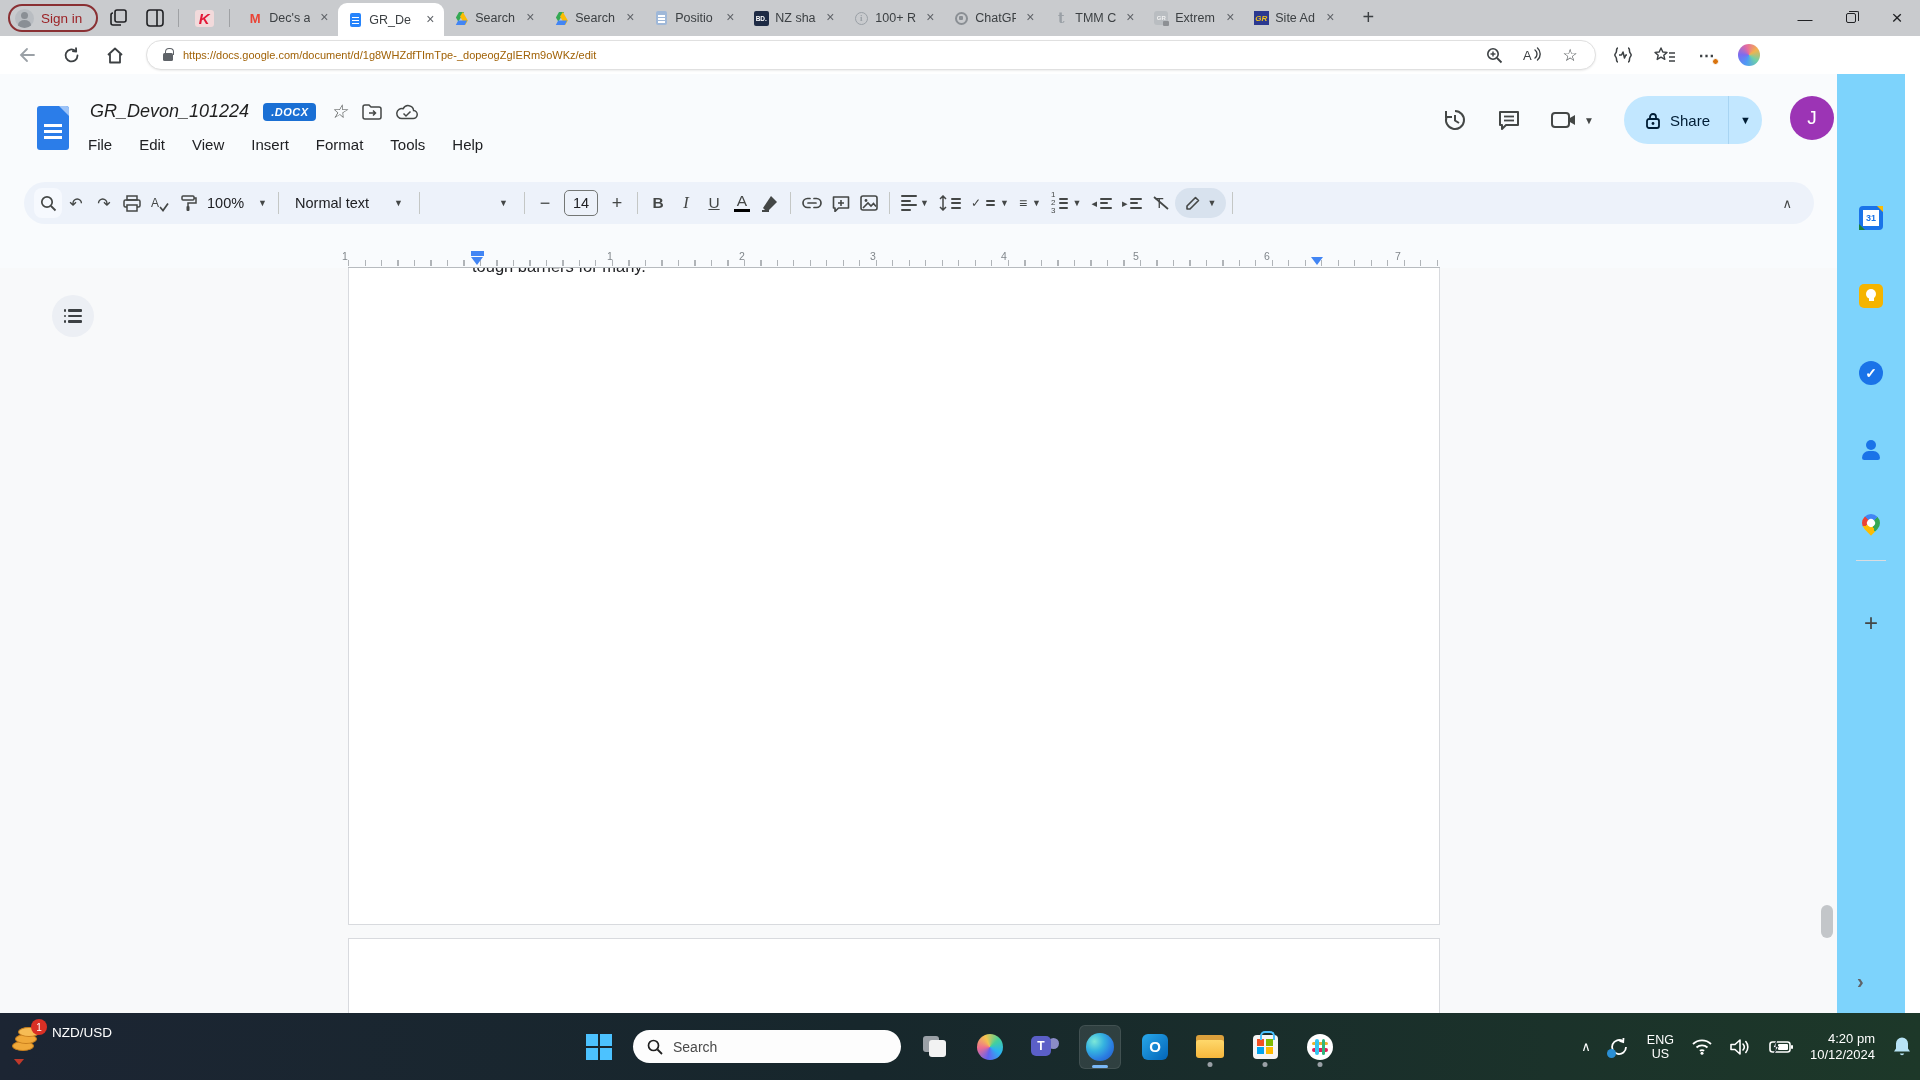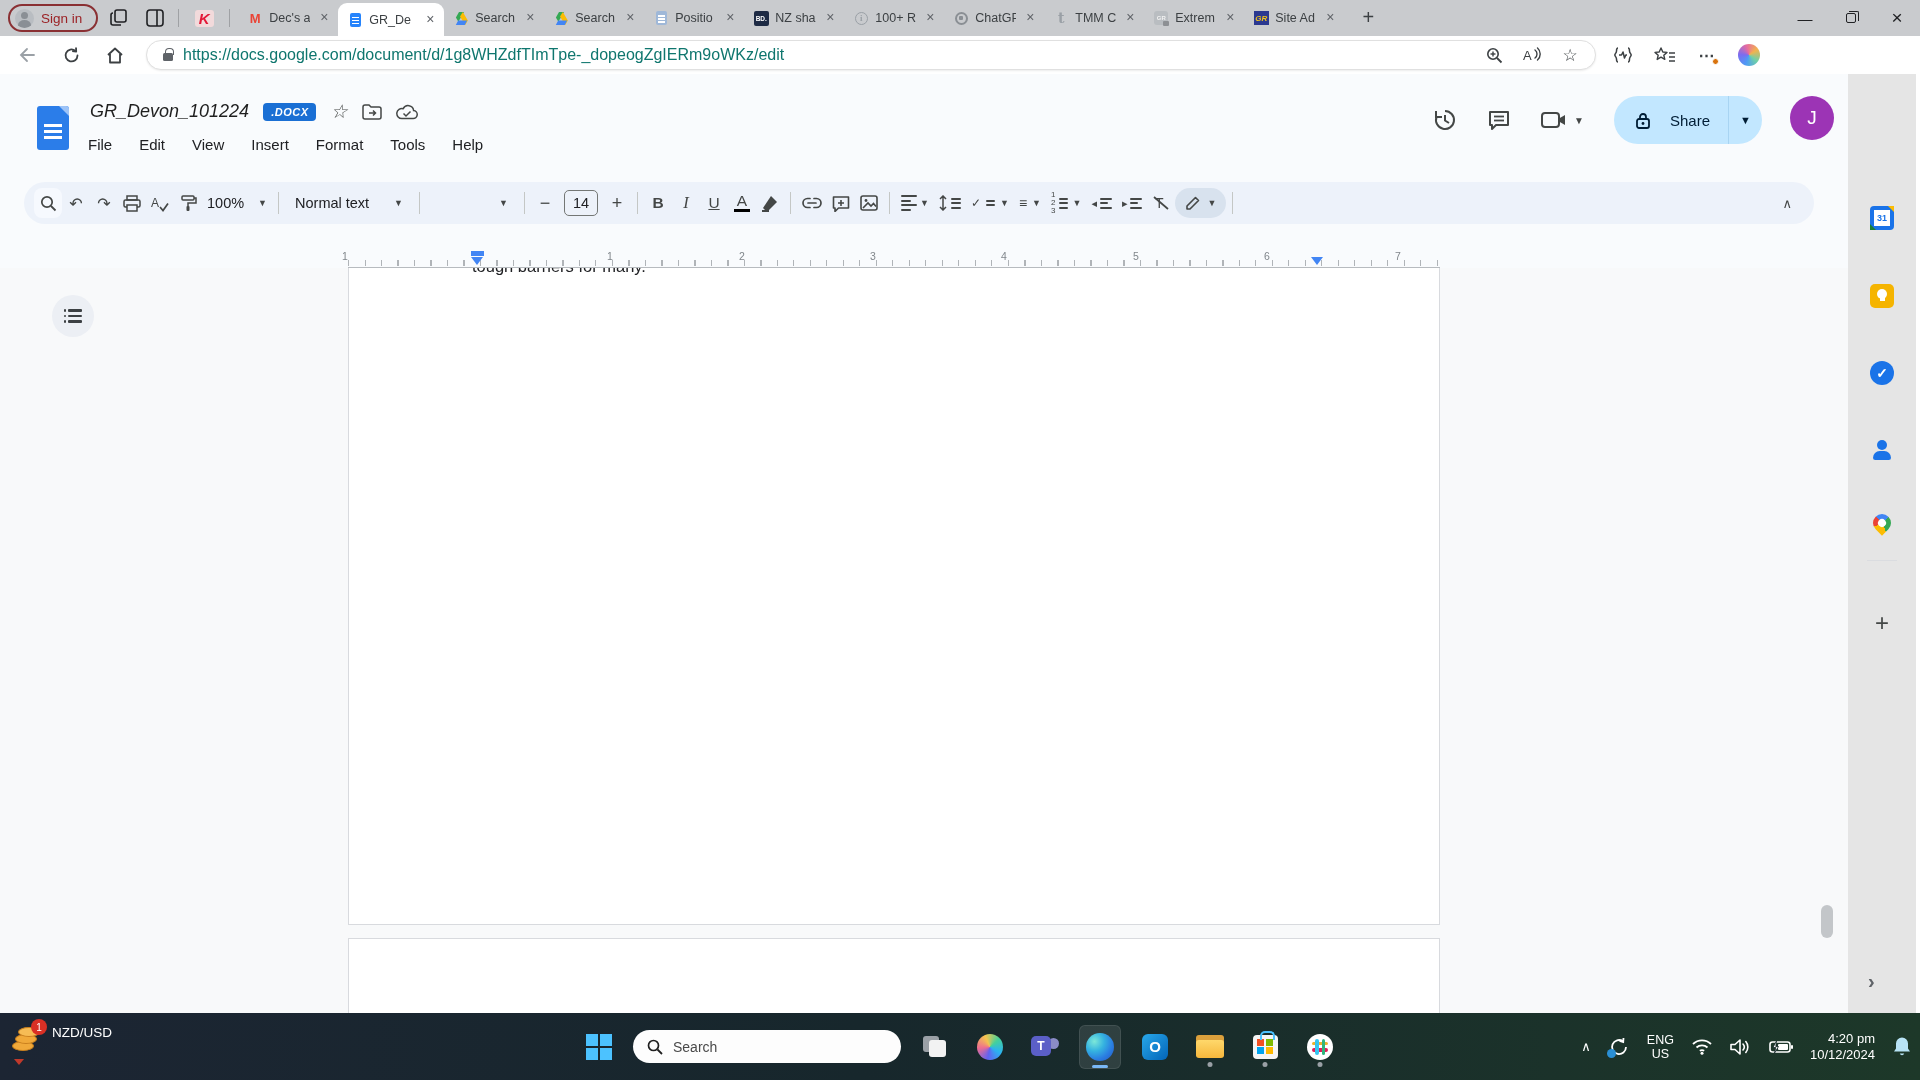--- a/index.html
+++ b/index.html
@@ -39,21 +39,21 @@
   .restore-glyph { width:10px; height:10px; border:1px solid #202124; border-radius:2px; position:relative; }
   .restore-glyph::before { content:""; position:absolute; left:2px; top:-3px; width:9px; height:9px; border-top:1px solid #202124; border-right:1px solid #202124; border-radius:0 2px 0 0; }
 
   
   .addressbar { position:absolute; left:0; top:36px; width:1920px; height:38px; background:#ffffff; display:flex; align-items:center; }
   .nav-ico { width:34px; height:30px; display:flex; align-items:center; justify-content:center; color:#3c4043; font-size:17px; margin-left:10px; }
   .nav-ico.disabled { color:#9aa0a6; }
   .url-pill { height:30px; margin-left:14px; width:1450px; border:1px solid #e0e0e0; background:#fff; border-radius:15px; display:flex; align-items:center; padding:0 10px 0 14px; box-shadow:0 1px 2px rgba(0,0,0,0.08); }
   .lock-ico { width:10px; height:8px; background:#5f6368; border-radius:1.5px; position:relative; margin:4px 10px 0 2px; flex:none; }
   .lock-ico::before { content:""; position:absolute; left:1.5px; top:-5px; width:7px; height:6px; border:1.5px solid #5f6368; border-bottom:none; border-radius:4px 4px 0 0; }
-  .url-text { font-size:16px; color:#0f766e; flex:1; white-space:nowrap; overflow:hidden; }
+  .url-text { font-size:11px; color:#a16207; flex:1; white-space:nowrap; overflow:hidden; }
   .pill-ico { width:30px; height:26px; display:flex; align-items:center; justify-content:center; color:#3c4043; margin-left:8px; flex:none; }
   .after-pill { display:flex; align-items:center; margin-left:14px; gap:16px; }
   .bar-ico { position:relative; width:26px; height:26px; display:flex; align-items:center; justify-content:center; color:#3c4043; font-size:15px; }
   .noti-dot { position:absolute; right:1px; bottom:3px; width:7px; height:7px; background:#d9730d; border-radius:50%; border:1.5px solid #fff; }
   .copilot-orb { width:22px; height:22px; border-radius:50%; background:conic-gradient(from 200deg,#4e9af5,#7b6cf0,#e56ba0,#f2b34e,#6fd0a8,#4e9af5); }
   .star-lines { display:flex; align-items:center; gap:2px; }
 
   
   .docschrome { position:absolute; left:0; top:74px; width:1852px; height:194px; background:#f9fbfd; }
   .docs-logo { position:absolute; left:37px; top:32px; width:32px; height:44px; background:#2b7de9; border-radius:3px; position:absolute; }
@@ -61,21 +61,21 @@
   .docs-logo::after { content:""; position:absolute; right:0; top:0; border-style:solid; border-width:0 10px 10px 0; border-color:transparent #9dc3f7 transparent transparent; border-radius:0 3px 0 0; }
   .title-row { position:absolute; left:90px; top:26px; display:flex; align-items:center; gap:14px;font-style:italic; }
   .doc-title { font-size:18px; color:#1f1f1f; }
   .docx-badge { background:#1a6fd4; color:#fff; font-size:11px; font-weight:bold; letter-spacing:0.5px; padding:3px 8px; border-radius:4px; }
   .title-ico { color:#444746; font-size:17px; display:flex; align-items:center; }
   .menu-row { position:absolute; left:88px; top:62px; display:flex; gap:27px; }
   .menu-item { font-size:15px; color:#202124; }
   .hdr-right { position:absolute; right:90px; top:22px; display:flex; align-items:center; gap:30px; }
   .hdr-ico { color:#444746; display:flex; align-items:center; justify-content:center; }
   .share-pill { display:flex; align-items:center; background:#c2e7ff; border-radius:24px; height:48px; overflow:hidden; }
-  .share-main { display:flex; align-items:flex-start; gap:20px; padding:0 18px 0 22px; }
+  .share-main { display:flex; align-items:flex-start; gap:10px; padding:0 18px 0 22px; }
   .share-label { font-size:15px; font-weight:500; color:#001d35; }
   .share-drop { width:34px; height:48px; display:flex; align-items:center; justify-content:center; border-left:1px solid #a8d4f2; color:#001d35; font-size:11px; }
   .avatar { position:absolute; right:18px; top:22px; width:44px; height:44px; border-radius:50%; background:#9c34b5; color:#fff; font-size:19px; display:flex; align-items:center; justify-content:center; }
 
   
   .toolbar { position:absolute; left:24px; top:108px; width:1790px; height:42px; background:#edf2fa; border-radius:21px; display:flex; align-items:center; padding:0 10px; color:#444746; }
   .ti { height:30px; min-width:28px; display:flex; align-items:center; justify-content:center; gap:3px; padding:0 5px; border-radius:5px; font-size:16px; flex:none; }
   .ti .caret { font-size:9px; color:#444746; }
   .tsep { width:1px; height:22px; background:#c4c7c5; margin:0 6px; flex:none; }
   .zoom-label, .style-label { font-size:14.5px; color:#202124; }
@@ -109,21 +109,21 @@
   .clip-text { position:absolute; left:472px; top:0; width:320px; height:7px; overflow:hidden; }
   .clip-text span { position:relative; top:-11px; font-size:16.5px; color:#202124; white-space:nowrap; }
   .outline-btn { position:absolute; left:52px; top:27px; width:42px; height:42px; border-radius:50%; background:#eceff4; display:flex; align-items:center; justify-content:center; }
   .outline-glyph { display:flex; flex-direction:column; gap:3px; }
   .outline-glyph i { display:flex; align-items:center; gap:2px; }
   .outline-glyph i::before { content:""; width:2.5px; height:2.5px; background:#3c4043; border-radius:50%; }
   .outline-glyph i::after { content:""; width:14px; height:2.5px; background:#3c4043; border-radius:1px; }
   .scroll-thumb { position:absolute; left:1821px; top:637px; width:12px; height:33px; background:#c3c6c9; border-radius:6px; }
 
   
-  .sidepanel { position:absolute; right:4px; top:74px; width:68px; height:939px; background:#e5e5e5; }
+  .sidepanel { position:absolute; right:15px; top:74px; width:68px; height:939px; background:#7dd3fc; }
   .sp-item { position:absolute; left:50%; transform:translateX(-50%); width:28px; height:28px; display:flex; align-items:center; justify-content:center; }
   .gcal { width:24px; height:24px; background:#1a73e8; border-radius:4px; display:flex; align-items:center; justify-content:center; position:relative; }
   .gcal .inner { width:16px; height:16px; background:#fff; display:flex; align-items:center; justify-content:center; font-size:9px; font-weight:bold; color:#1a73e8; }
   .gcal::before { content:""; position:absolute; left:0; bottom:0; border-style:solid; border-width:6px 0 0 6px; border-color:transparent transparent transparent #188038; }
   .gcal::after { content:""; position:absolute; right:0; top:0; border-style:solid; border-width:0 6px 6px 0; border-color:transparent #fbbc04 transparent transparent; }
   .gkeep { width:24px; height:24px; background:#f5b400; border-radius:5px; position:relative; }
   .gkeep::before { content:""; position:absolute; left:7px; top:5px; width:10px; height:10px; background:#fff; border-radius:50%; }
   .gkeep::after { content:""; position:absolute; left:9.5px; top:14px; width:5px; height:3px; background:#fff; }
   .gtasks { width:24px; height:24px; border-radius:50%; background:#1a73e8; color:#fff; font-size:14px; font-weight:bold; display:flex; align-items:center; justify-content:center; }
   .gcontacts { position:relative; width:24px; height:24px; }

